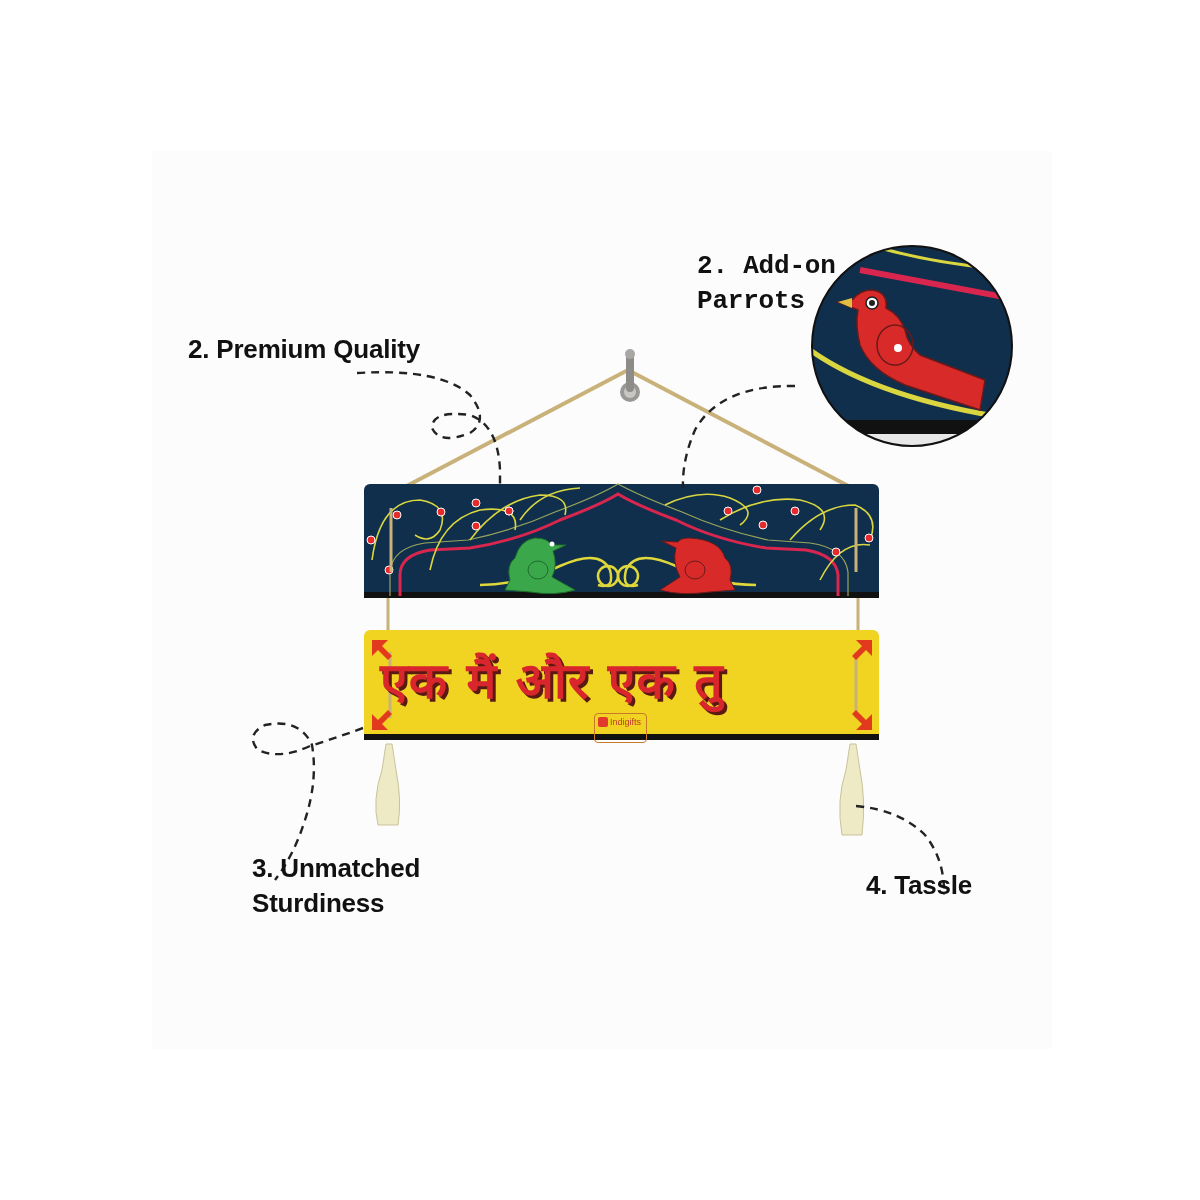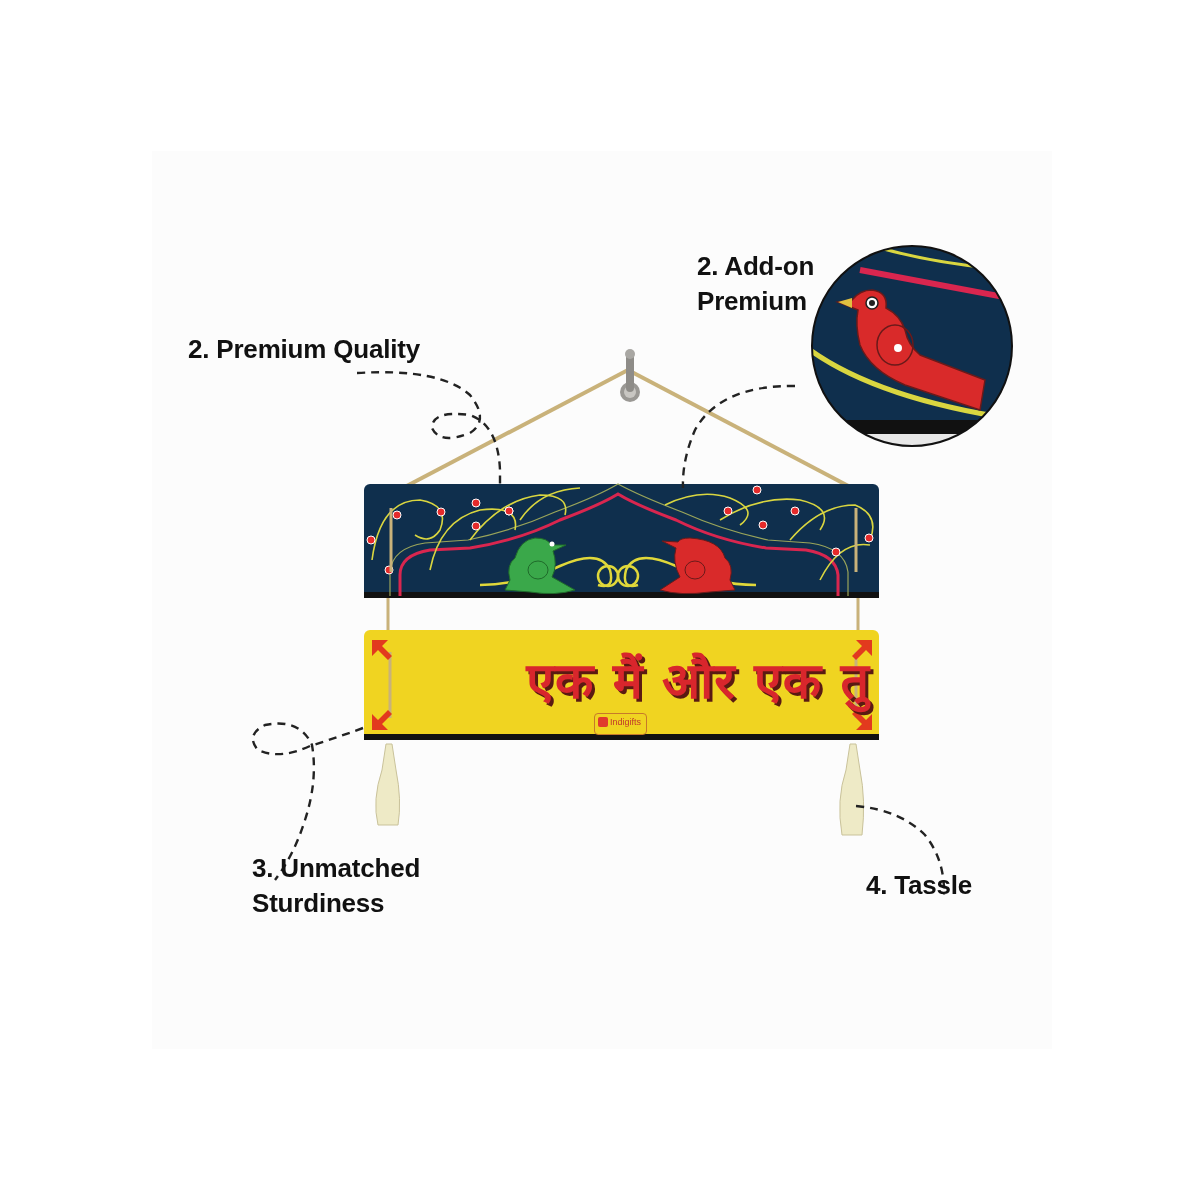--- a/index.html
+++ b/index.html
@@ -1,24 +1,24 @@
 <!DOCTYPE html>
 <html><head>
 <meta charset="utf-8">
 <style>
   html, body { margin:0; padding:0; }
   body { width:1200px; height:1200px; background:#ffffff; position:relative; overflow:hidden;
          font-family:"Liberation Sans", "DejaVu Sans", sans-serif; }
   .panel { position:absolute; left:152px; top:151px; width:900px; height:898px; background:#fcfcfc; }
   .label { position:absolute; font-weight:700; font-size:26px; line-height:35px; color:#111111; letter-spacing:-0.2px; }
   svg.scene { position:absolute; left:0; top:0; }
-  .hindi { position:absolute; left:380px; top:645px; width:490px; text-align:right;
+  .hindi { position:absolute; left:380px; top:645px; width:490px; text-align:left;
            font-family:"DejaVu Sans", sans-serif; font-weight:700; font-size:50px; color:#d8262c;
            text-shadow: 3px 3px 0 #5a1a12; letter-spacing:1px; }
-  .brand { position:absolute; left:594px; top:713px; height:16px; padding:0 5px 4px 3px; border:1.5px solid #c77a2a;
+  .brand { position:absolute; left:594px; top:713px; height:16px; padding:0 5px 12px 3px; border:1.5px solid #c77a2a;
            border-radius:4px; font-size:9px; color:#c0392b; line-height:16px; display:flex; align-items:center; gap:2px; }
   .brand .logo { width:10px; height:10px; background:#e03b2d; border-radius:2px; display:inline-block; }
 </style>
 </head>
 <body>
 
 <div class="panel"></div>
 
 <svg class="scene" width="1200" height="1200" viewBox="0 0 1200 1200">
 
@@ -140,23 +140,23 @@
     <path d="M357 373 Q440 368 470 395 Q490 420 470 433 Q440 445 432 428 Q432 410 470 415 Q498 425 500 470 L500 484"></path>
     <path d="M795 386 Q720 385 695 430 Q682 460 683 488"></path>
     <path d="M363 728 Q330 740 310 746 Q280 760 258 750 Q245 735 265 725 Q300 718 312 745 Q318 780 305 820 Q294 855 275 880"></path>
     <path d="M856 806 Q900 810 925 835 Q945 860 944 895"></path>
   </g>
 </svg>
 
 <div class="label" style="left:188px; top:332px;">
   <div>2. Premium Quality</div>
 </div>
-<div class="label" style="left:697px; top:249px;">
+<div class="label" style="left:697px; top:249px;font-family:Liberation Mono, monospace;">
   <div>2. Add-on</div>
-  <div>Premium</div>
+  <div>Parrots</div>
 </div>
 <div class="label" style="left:252px; top:851px;">
   <div>3. Unmatched</div>
   <div>Sturdiness</div>
 </div>
 <div class="label" style="left:866px; top:868px;">
   <div>4. Tassle</div>
 </div>
 
 <div class="hindi">एक मैं और एक तु</div>

